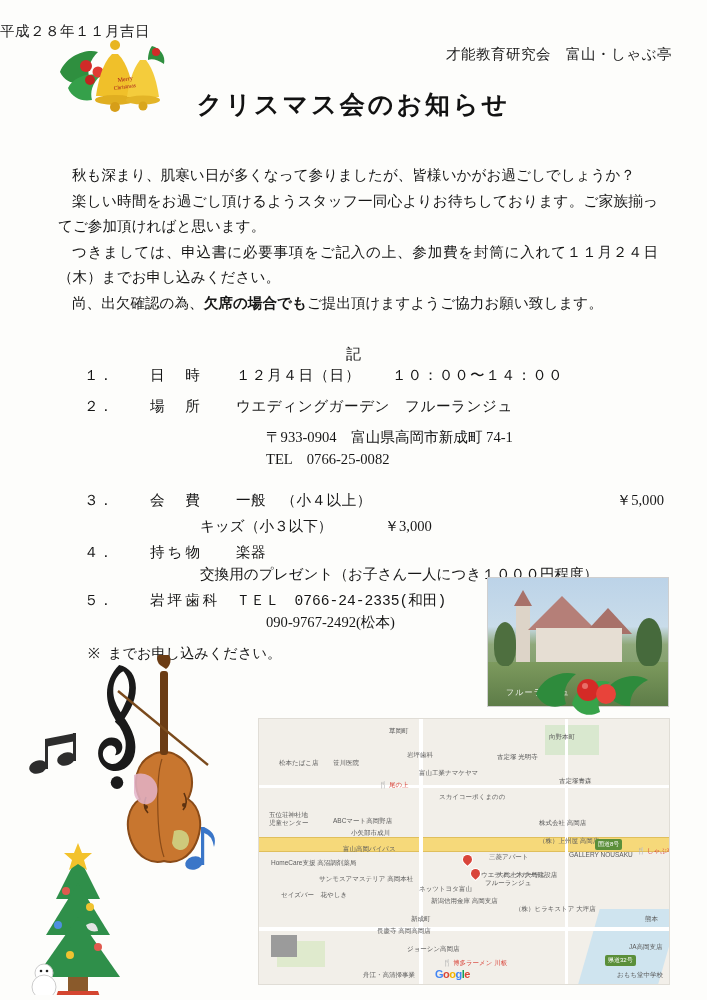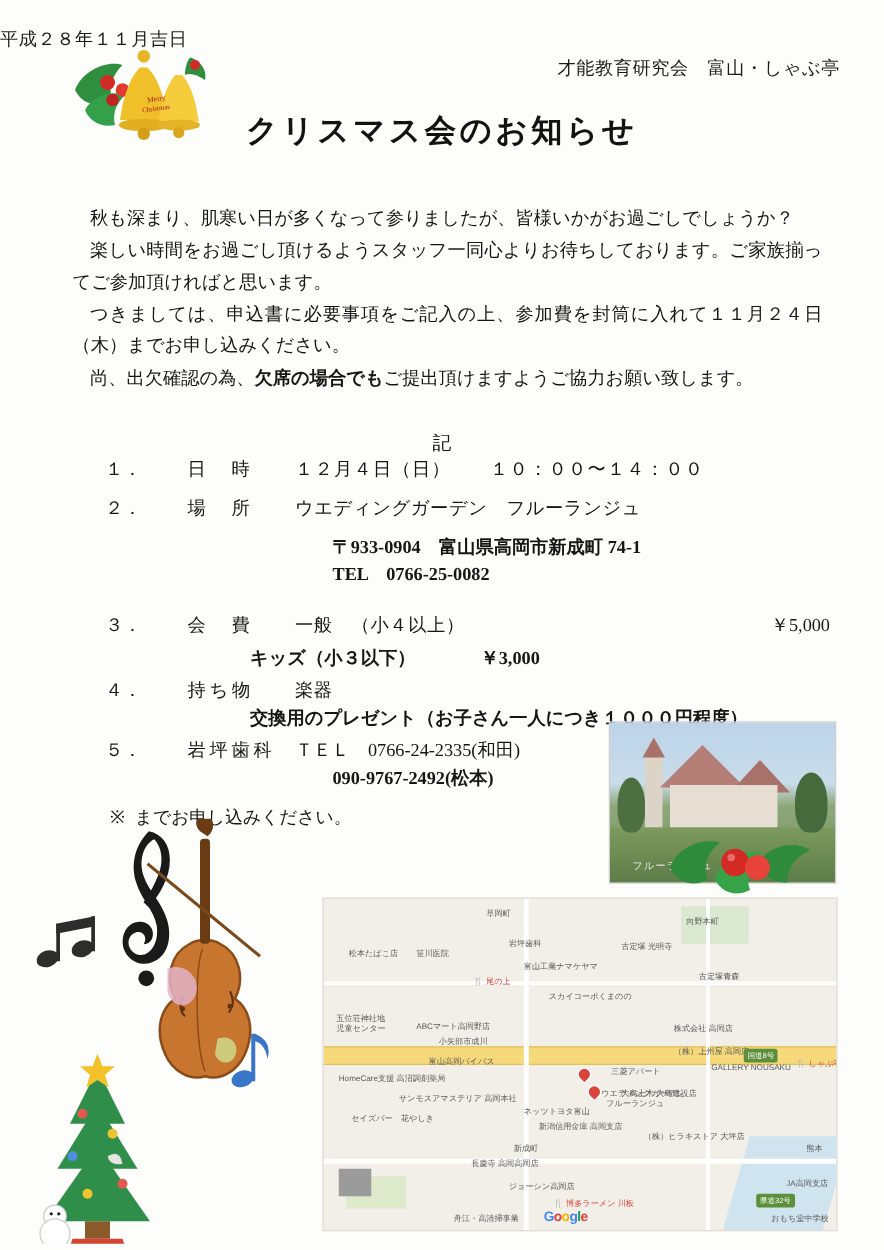--- a/index.html
+++ b/index.html
@@ -112,26 +112,26 @@
   }
   .item-label {
     width: 86px;
     flex: 0 0 86px;
     letter-spacing: 3px;
     margin-left: 36px;
   }
   .item-value {
     flex: 1 1 auto;
     letter-spacing: 0.5px;
+    font-family: Liberation Mono, monospace;
   }
   .sub-row {
     display: flex;
     align-items: flex-end;
     margin-bottom: 3px;
-    font-weight: bold;
   }
   .sub-pad {
     width: 116px;
     flex: 0 0 116px;
   }
   .sp-30 { margin-top: 22px; }
   .sp-14 { margin-top: 12px; }
   .sp-8 { margin-top: 7px; }
   .tight { letter-spacing: 0px; }
   .mono-num { letter-spacing: 1px; }

